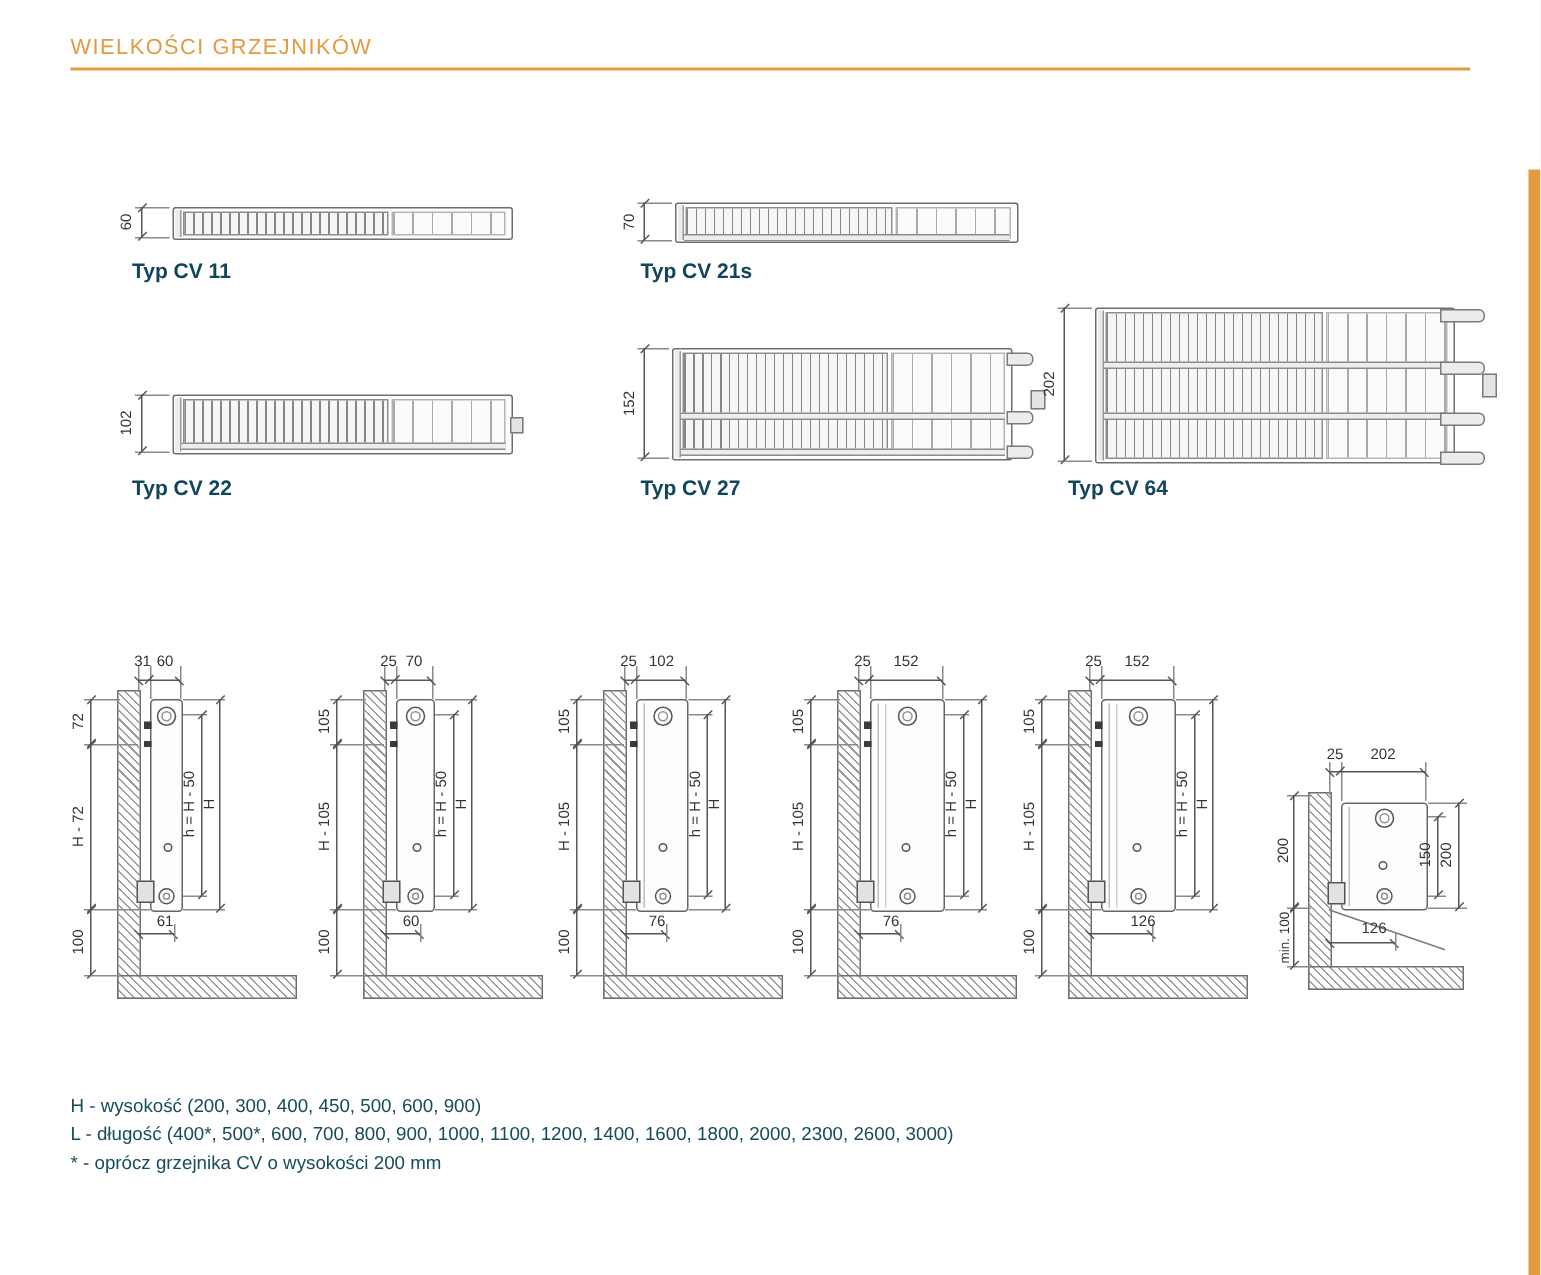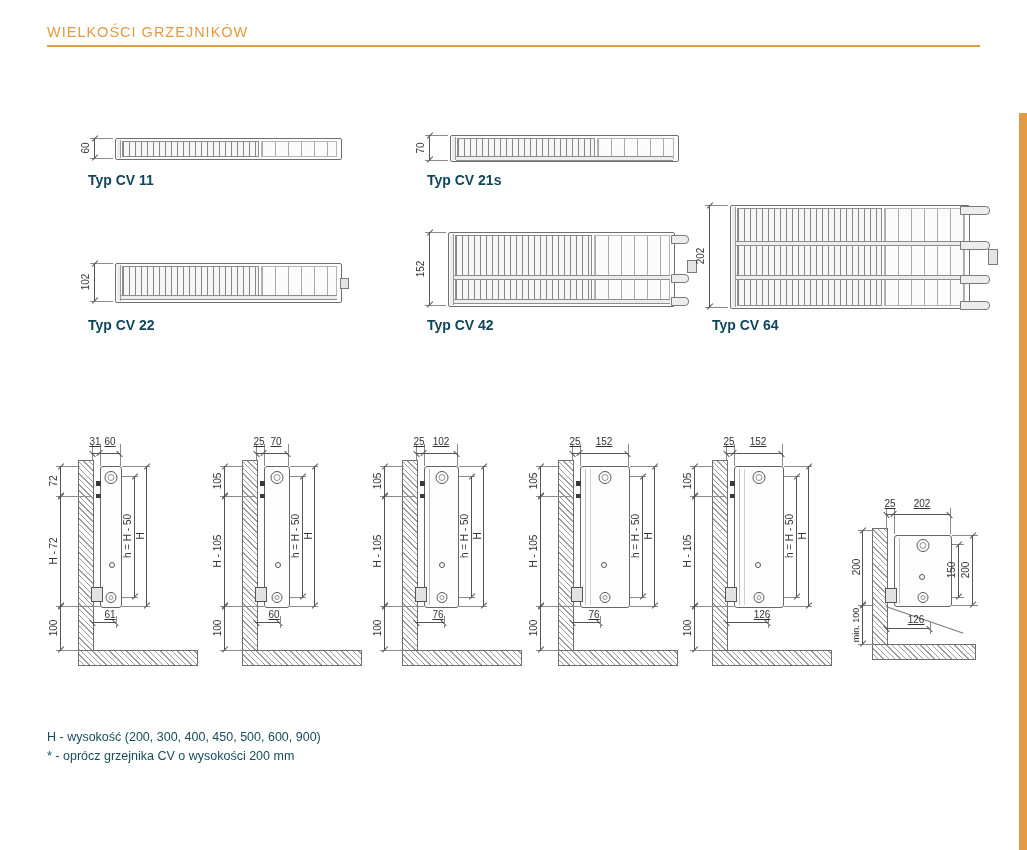--- a/index.html
+++ b/index.html
@@ -21,21 +21,21 @@
   .dim.v::before,.dim.v::after{content:"";position:absolute;left:-3.5px;width:8px;height:1px;background:var(--dim);transform:rotate(-45deg);}
   .dim.v::before{top:0;}
   .dim.v::after{bottom:0;}
   .dim.h::before,.dim.h::after{content:"";position:absolute;top:-3.5px;width:1px;height:8px;background:var(--dim);transform:rotate(-45deg);}
   .dim.h::before{left:0;}
   .dim.h::after{right:0;}
   .ext{position:absolute;background:var(--ext);}
   .ext.v{width:1px;}
   .ext.h{height:1px;}
   .rlab{position:absolute;font-size:10px;color:#333;white-space:nowrap;transform:translate(-50%,-50%) rotate(-90deg);}
-  .hlab{position:absolute;font-size:10px;color:#333;white-space:nowrap;transform:translate(-50%,0);text-decoration:underline;}
+  .hlab{position:absolute;font-size:10px;color:#333;white-space:nowrap;transform:translate(-50%,0);}
   
   .tv{position:absolute;}
   .tvbody{position:absolute;background:#fdfdfd;border:1px solid var(--draw);border-radius:2px;}
   .tvbody::before{content:"";position:absolute;left:1px;top:1px;bottom:1px;width:3px;background:#ececec;border-right:1px solid #9a9a9a;}
   .grille{position:absolute;left:6px;top:2px;bottom:2px;width:60%;border:1px solid #8d8d8d;background:repeating-linear-gradient(90deg,#868686 0 1px,#f6f6f6 1px 6px);}
   .fins{position:absolute;left:calc(60% + 10px);right:4px;top:2px;bottom:2px;border:1px solid #b5b5b5;background:repeating-linear-gradient(90deg,#a9a9a9 0 1px,#fbfbfb 1px 13px);}
   .seam{position:absolute;left:2%;right:2%;height:3px;border-top:1px solid #8d8d8d;border-bottom:1px solid #8d8d8d;background:#ededed;}
   .pipe{position:absolute;height:7px;border:1px solid #7a7a7a;background:#ececec;border-radius:0 4px 4px 0;}
   .sq{position:absolute;border:1px solid #7a7a7a;background:#e4e4e4;}
   
@@ -160,21 +160,21 @@
     <div class="tvbody" style="left:33px;top:8px;width:225px;height:73px">
       <div class="grille"></div>
       <div class="fins"></div>
       <div class="seam" style="top:58%"></div>
       <div class="seam" style="top:90%"></div>
     </div>
     <div class="pipe" style="left:256px;top:11px;width:16px"></div>
     <div class="pipe" style="left:256px;top:50px;width:16px"></div>
     <div class="pipe" style="left:256px;top:73px;width:16px"></div>
     <div class="sq" style="left:272px;top:36px;width:8px;height:11px"></div>
-    <span class="typlab" style="left:12px;top:93px">Typ CV 42</span>
+    <span class="typlab" style="left:12px;top:93px">Typ CV 27</span>
   </div>
 
   <div class="tv" style="left:695px;top:197px">
     <div class="ext h" style="left:10px;top:8px;width:23px"></div>
     <div class="ext h" style="left:10px;top:110px;width:23px"></div>
     <div class="dim v" style="left:14px;top:8px;height:102px"></div>
     <span class="rlab" style="left:5px;top:59px">202</span>
     <div class="tvbody" style="left:35px;top:8px;width:238px;height:102px">
       <div class="grille"></div>
       <div class="fins"></div>
@@ -435,16 +435,17 @@
     <div class="dim v" style="left:10px;top:127px;height:39px"></div>
     <span class="rlab" style="left:4px;top:89px">200</span>
     <span class="rlab small" style="left:4px;top:147px">min. 100</span>
     <div class="dim h" style="left:34px;top:150px;width:44px"></div>
     <div class="ext v" style="left:78px;top:144px;height:12px"></div>
     <span class="hlab" style="left:64px;top:136px">126</span>
   </div>
 
   <div class="legend">
     <p>H - wysokość (200, 300, 400, 450, 500, 600, 900)</p>
+    <p>L - długość (400*, 500*, 600, 700, 800, 900, 1000, 1100, 1200, 1400, 1600, 1800, 2000, 2300, 2600, 3000)</p>
     <p>* - oprócz grzejnika CV o wysokości 200 mm</p>
   </div>
 
 </div>
 
 </body></html>

